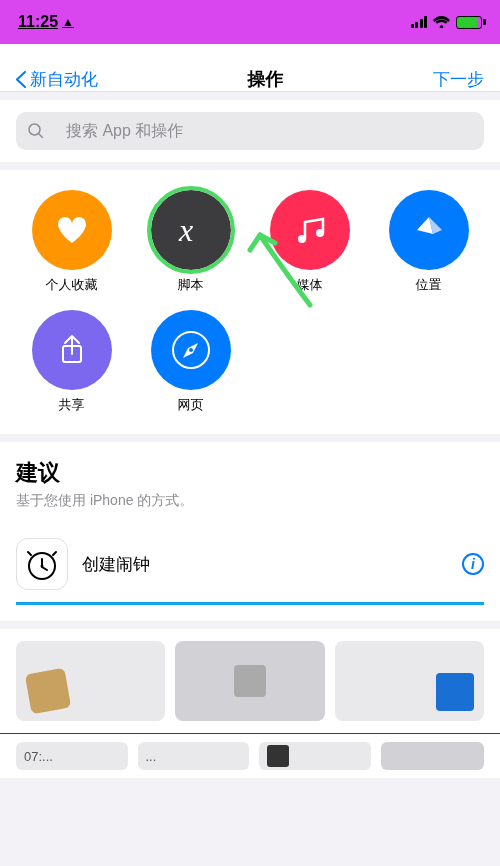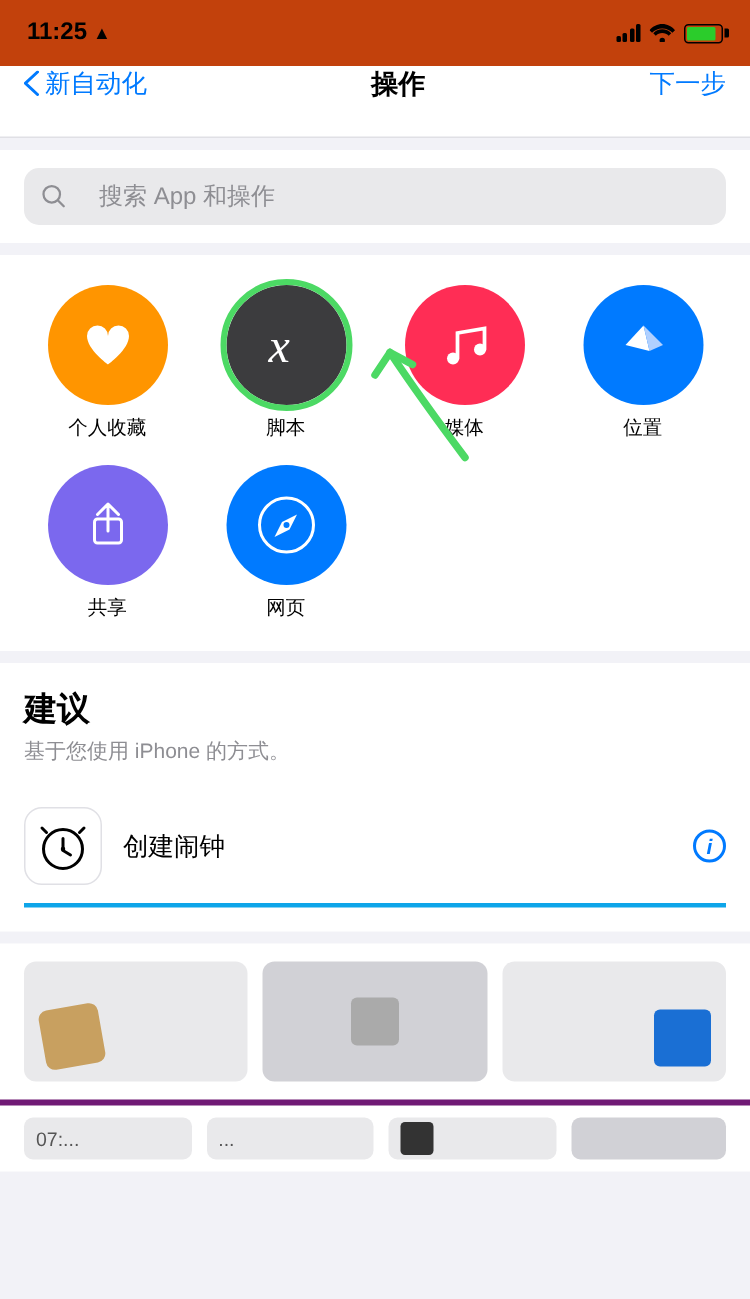--- a/index.html
+++ b/index.html
@@ -8,26 +8,27 @@
       width: 500px;
       height: 866px;
       background: #f2f2f7;
       font-family: -apple-system, 'PingFang SC', 'Helvetica Neue', sans-serif;
       overflow: hidden;
       position: relative;
     }
 
     
     .status-bar {
-      background: #c2410c;
+      background: #d946ef;
       height: 44px;
       display: flex;
       align-items: center;
       justify-content: space-between;
       padding: 0 18px;
+      text-decoration: underline;
     }
     .status-time {
       font-size: 16px;
       font-weight: 600;
       color: #000;
       display: flex;
       align-items: center;
       gap: 4px;
     }
     .status-icons {
@@ -72,21 +73,21 @@
       height: 100%;
       width: 85%;
       border-radius: 1px;
     }
 
     
     .nav-bar {
       background: #fff;
       height: 48px;
       display: flex;
-      align-items: flex-start;
+      align-items: flex-end;
       justify-content: space-between;
       padding: 0 16px;
       border-bottom: 1px solid #e0e0e5;
     }
     .nav-back {
       color: #007aff;
       font-size: 17px;
       display: flex;
       align-items: center;
       gap: 4px;
@@ -445,21 +446,21 @@
     <div style="width:40px;height:40px;background:#c8a060;border-radius:6px;transform:rotate(-10deg);position:absolute;bottom:10px;left:12px;"></div>
   </div>
   <div class="preview-card preview-card-2">
     <div style="width:32px;height:32px;background:#aaa;border-radius:4px;"></div>
   </div>
   <div class="preview-card preview-card-3">
     <div style="width:38px;height:38px;background:#1a6fd4;border-radius:4px;position:absolute;bottom:10px;right:10px;"></div>
   </div>
 </div>
 
-<div style="background:#fff; display:flex; gap:10px; padding:8px 16px; border-top:4px solid #701a75;">
+<div style="background:#fff; display:flex; gap:10px; padding:8px 16px; border-top:1px solid #701a75;">
   <div style="flex:1; background:#e9e9eb; border-radius:6px; height:28px; display:flex; align-items:center; padding-left:8px;">
     <span style="font-size:13px;color:#555;">07:...</span>
   </div>
   <div style="flex:1; background:#e9e9eb; border-radius:6px; height:28px; display:flex; align-items:center; padding-left:8px;">
     <span style="font-size:13px;color:#555;">...</span>
   </div>
   <div style="flex:1; background:#e9e9eb; border-radius:6px; height:28px; display:flex; align-items:center; padding-left:8px;">
     <div style="width:22px;height:22px;background:#333;border-radius:3px;"></div>
   </div>
   <div style="flex:1; background:#d1d1d6; border-radius:6px; height:28px;"></div>

